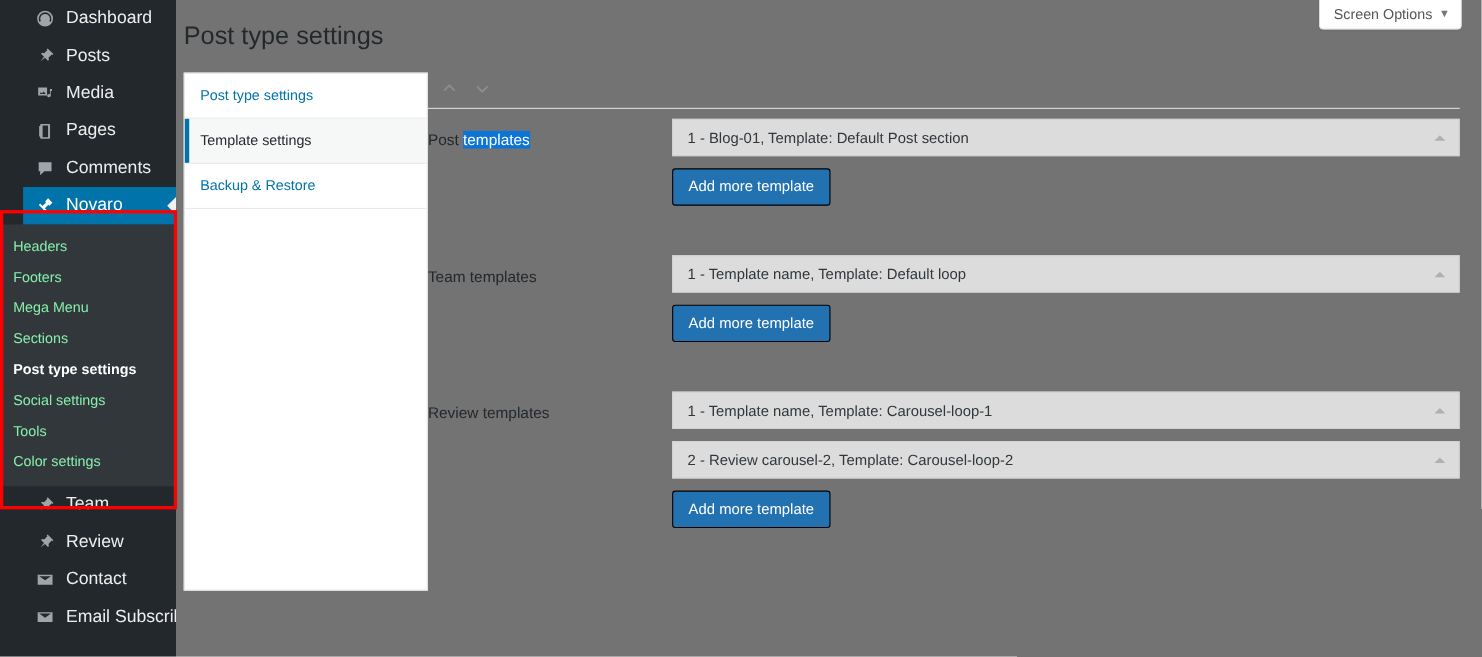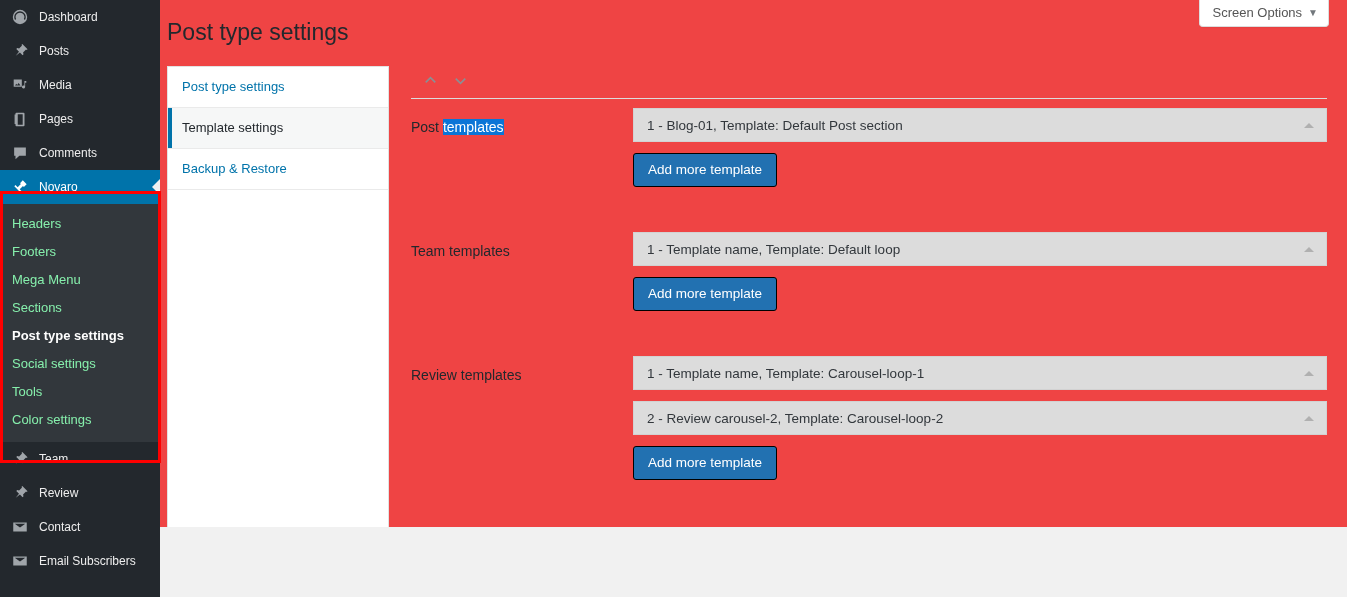--- a/index.html
+++ b/index.html
@@ -16,23 +16,24 @@
   .sidebar {
     width: 160px; min-width: 160px; height: 597px;
     background: #23282d;
     position: relative;
     padding-top: 0;
   }
   .menu-item {
     display: flex; align-items: center;
     height: 34px;
     padding-left: 10px;
-    color: #eee; font-size: 12px;
+    color: #eee; font-size: 16px;
     cursor: pointer;
     position: relative;
+    margin-left: 21px;
   }
   .menu-item .ico {
     width: 20px; height: 20px;
     margin-right: 9px;
     display: flex; align-items: center; justify-content: center;
     color: #a0a5aa; flex-shrink: 0;
   }
   .menu-item .ico svg { display:block; }
   .menu-item .lbl { line-height: 1; white-space: nowrap; }
 
@@ -65,22 +66,22 @@
     position: absolute;
     left: 0px; top: 191px;
     width: 161px; height: 272px;
     border: 3px solid #ff0000;
     pointer-events: none;
     z-index: 30;
   }
 
   
   .main {
-    flex: 1; height: 527px;
-    background: #ef4444;
+    flex: 1; height: 597px;
+    background: #737373;
     position: relative;
     overflow: hidden;
   }
   .screen-options {
     position: absolute; top: 0px; right: 18px;
     background: #fff;
     border: 1px solid #ddd;
     border-top: none;
     border-radius: 0 0 4px 4px;
     padding: 5px 10px 6px 12px;
@@ -123,21 +124,20 @@
   }
   .tab.active::before {
     content: "";
     position: absolute; left: 0; top: 0; bottom: 0;
     width: 4px; background: #0073aa;
   }
 
   
   .content {
     flex: 1;
-    padding-left: 22px;
     padding-right: 20px;
   }
   .sorter {
     display: flex; align-items: center; gap: 11px;
     height: 28px;
     padding-left: 10px;
   }
   .sorter .chev { color: #8a8f94; cursor: pointer; display: flex; }
   .hr { border-top: 1px solid #dcdcdc; margin-top: 4px; }
 

